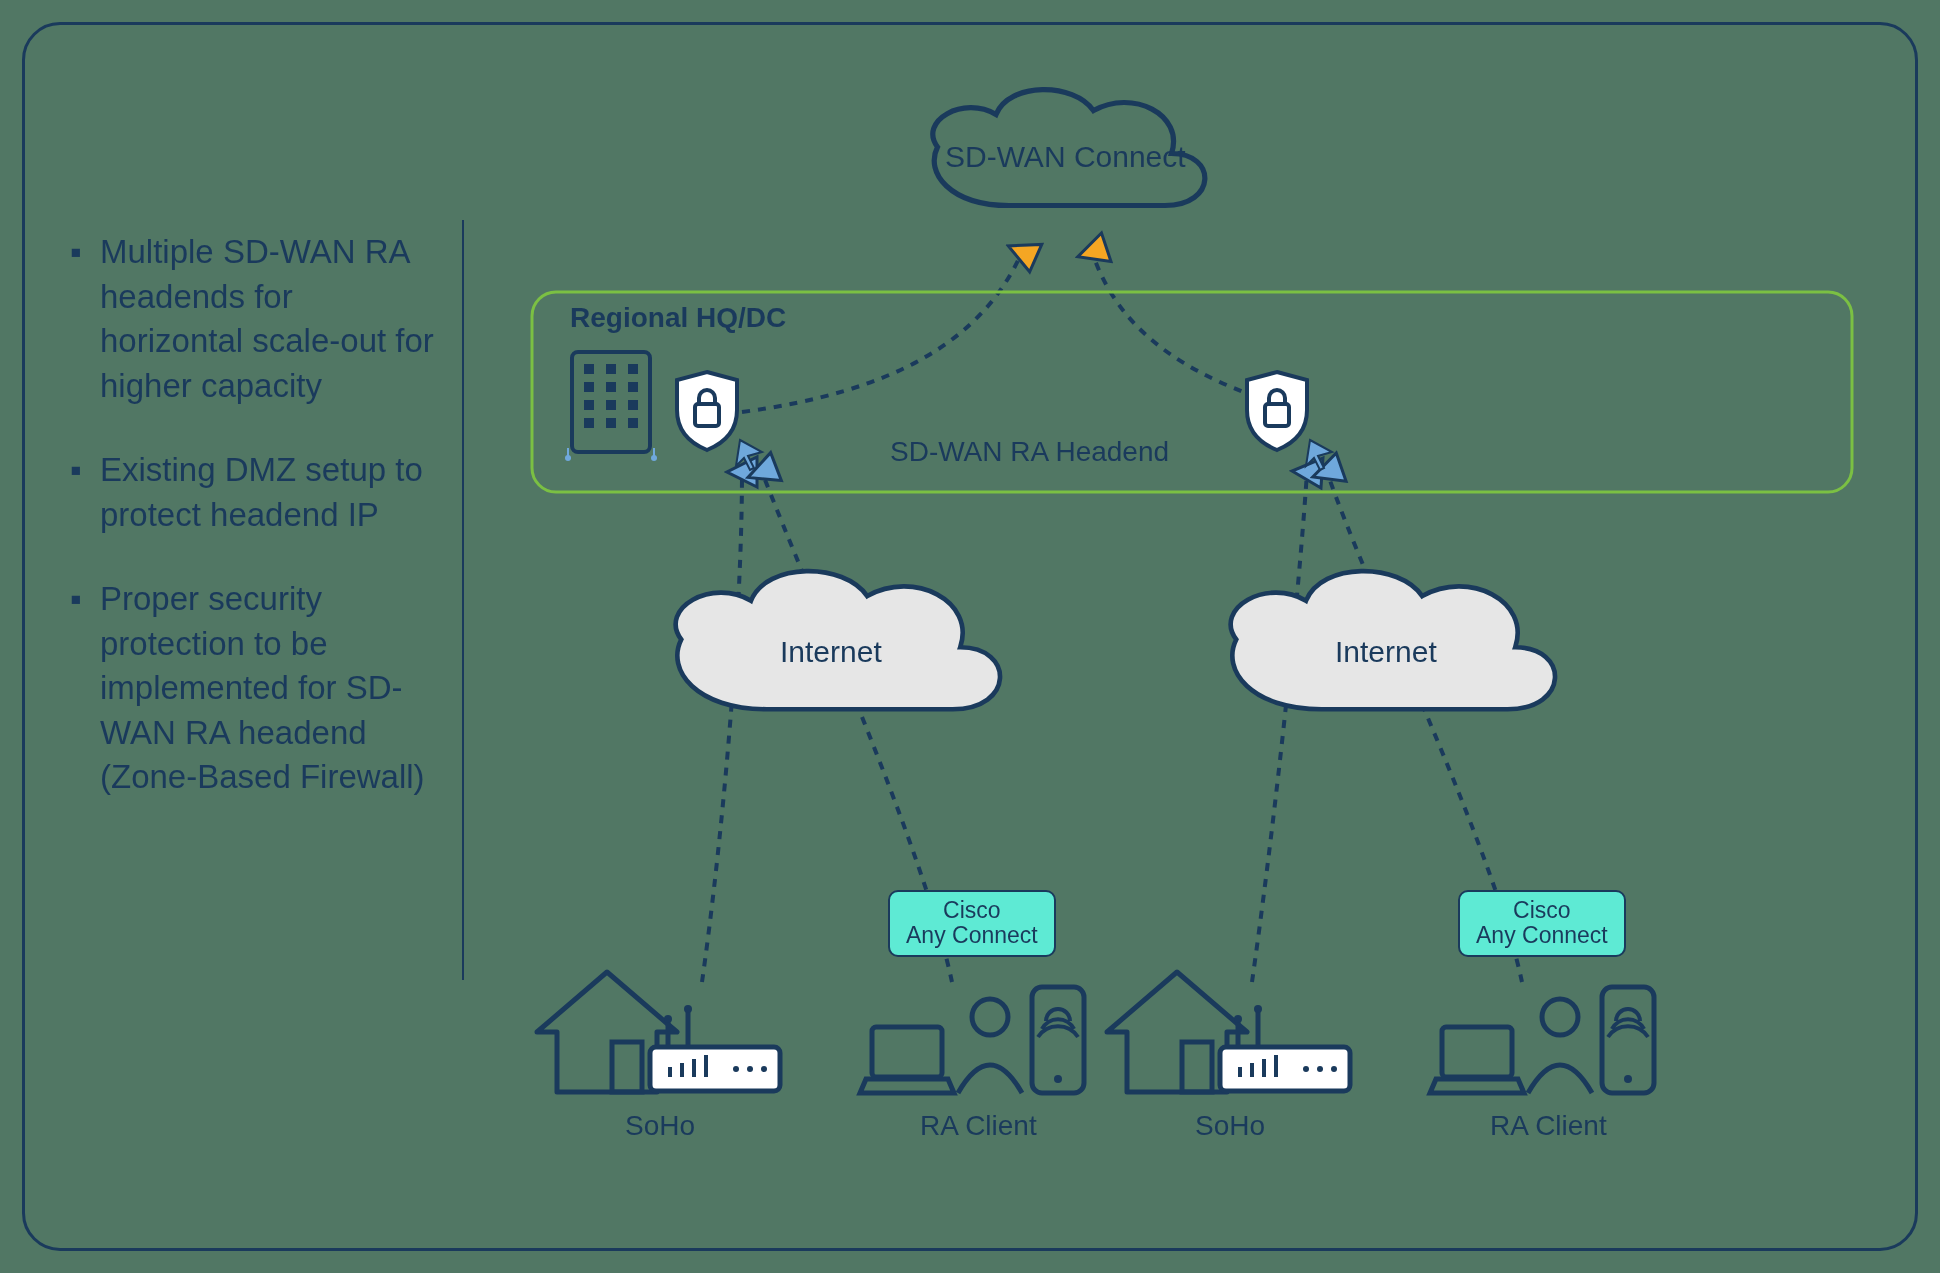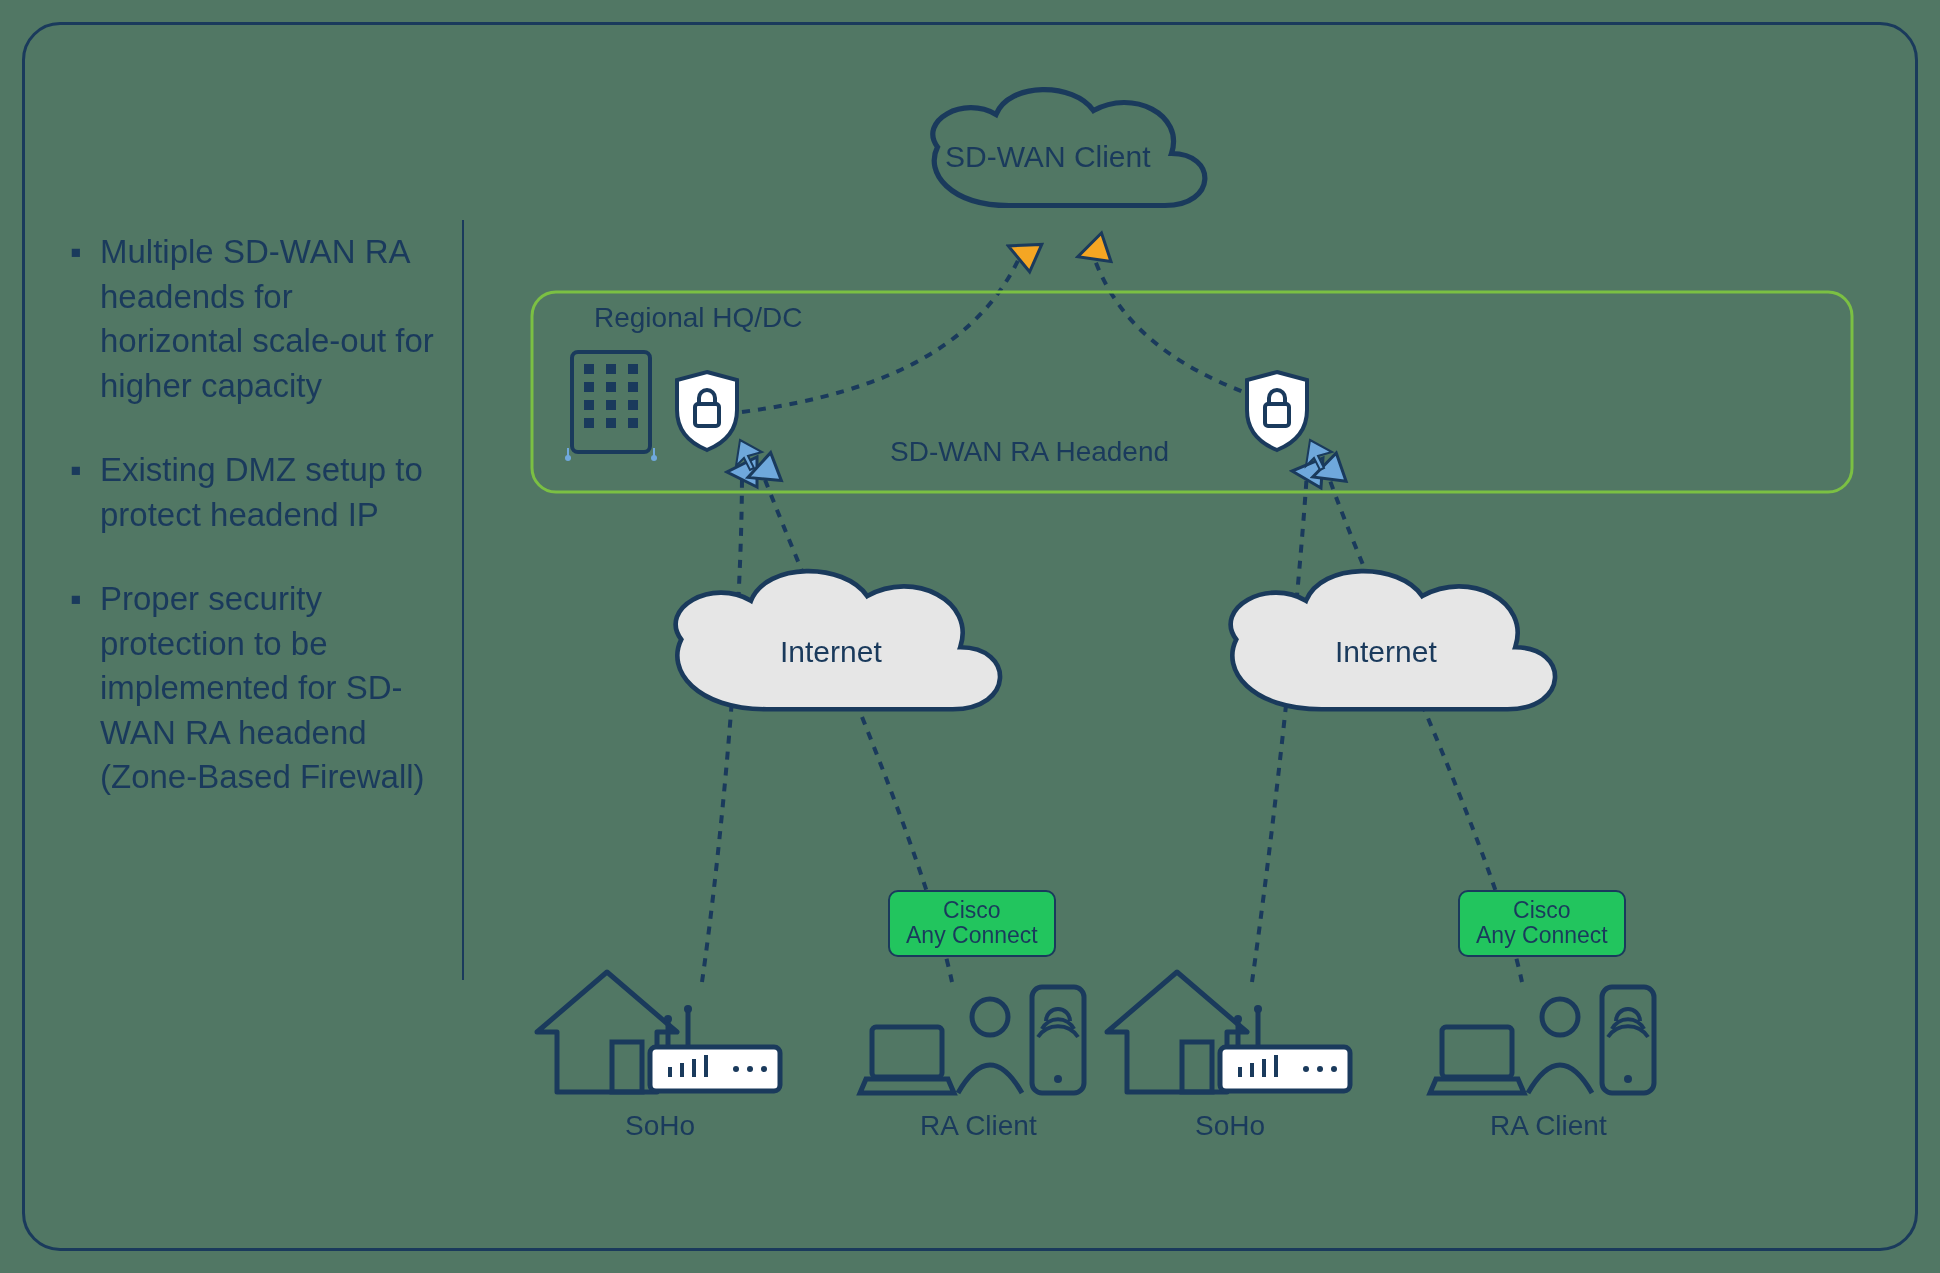--- a/index.html
+++ b/index.html
@@ -57,21 +57,21 @@
   .lbl {
     position: absolute;
     color: #1a3a5c;
     font-size: 28px;
     text-align: center;
     white-space: nowrap;
   }
   .lbl.big { font-size: 30px; }
   .badge {
     position: absolute;
-    background: #22c55e;
+    background: #5eead4;
     border: 2px solid #1a3a5c;
     border-radius: 10px;
     color: #1a3a5c;
     font-size: 23px;
     text-align: center;
     padding: 6px 16px;
     line-height: 1.1;
   }
 </style>
 </head>
@@ -236,23 +236,23 @@
   <use href="#router-icon" x="628" y="995"></use>
 
   <use href="#raclient-icon" x="850" y="965"></use>
 
   <use href="#house-icon" x="1075" y="920"></use>
   <use href="#router-icon" x="1198" y="995"></use>
 
   <use href="#raclient-icon" x="1420" y="965"></use>
 </svg>
 
-<div class="lbl big" style="left:945px; top:140px;">SD-WAN Client</div>
-
-<div class="lbl" style="left:594px; top:302px; font-weight:400;">Regional HQ/DC</div>
+<div class="lbl big" style="left:945px; top:140px;">SD-WAN Connect</div>
+
+<div class="lbl" style="left:570px; top:302px; font-weight:700;">Regional HQ/DC</div>
 
 <div class="lbl" style="left:890px; top:436px;">SD-WAN RA Headend</div>
 
 <div class="lbl big" style="left:780px; top:635px;">Internet</div>
 <div class="lbl big" style="left:1335px; top:635px;">Internet</div>
 
 <div class="lbl" style="left:625px; top:1110px;">SoHo</div>
 <div class="lbl" style="left:920px; top:1110px;">RA Client</div>
 <div class="lbl" style="left:1195px; top:1110px;">SoHo</div>
 <div class="lbl" style="left:1490px; top:1110px;">RA Client</div>

